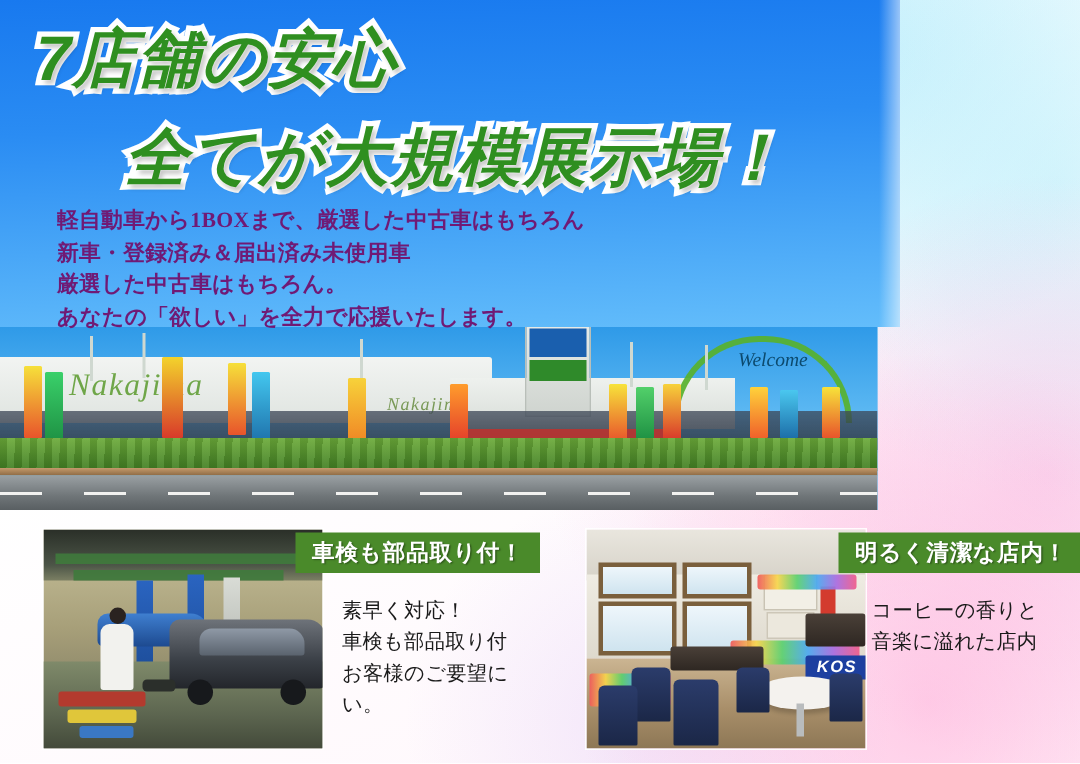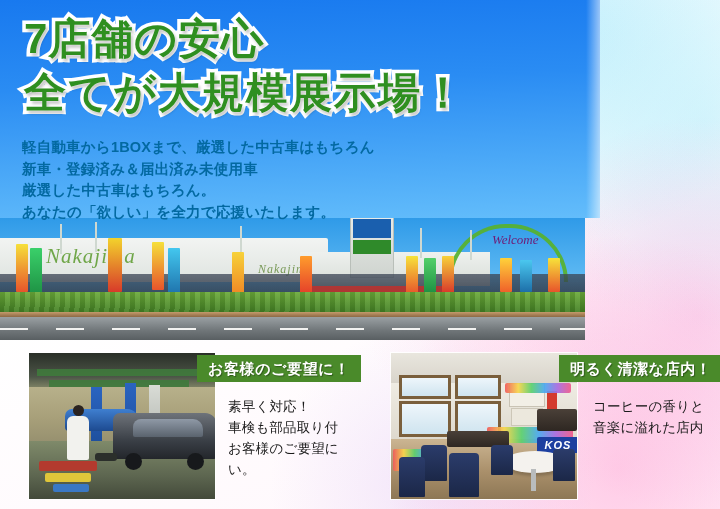--- a/index.html
+++ b/index.html
@@ -61,38 +61,41 @@
     line-height: 50px;
     font-weight: 700;
     letter-spacing: 1px;
     color: #2f8f20;
     -webkit-text-stroke: 7px #ffffff;
     paint-order: stroke fill;
     text-shadow:
       0 0 1px #ffffff,
       2px 3px 3px rgba(0,0,0,0.22);
     white-space: nowrap;
+    font-style: italic;
   }
   .headline-line.line2 {
-    margin-top: 4px;
+    margin-top: 16px;
     letter-spacing: 2px;
+    text-align: center;
   }
 
   
   .lead-copy {
     position: absolute;
-    left: 22px;
+    left: 38px;
     top: 138px;
     z-index: 6;
-    color: #0369a1;
+    color: #701a75;
     font-size: 14.5px;
     line-height: 19.5px;
     font-weight: 600;
     letter-spacing: 0.2px;
     white-space: nowrap;
+    font-family: Liberation Serif, serif;
   }
   .lead-copy div { margin-bottom: 2px; }
 
   
   .hero-photo {
     position: absolute;
     left: 0;
     top: 218px;
     width: 585px;
     height: 122px;
@@ -140,21 +143,21 @@
     border-radius: 60px 60px 0 0;
     box-sizing: border-box;
     opacity: 0.92;
   }
   .hp-welcome {
     position: absolute;
     left: 492px; top: 14px;
     font-family: "Liberation Serif", serif;
     font-style: italic;
     font-size: 13px;
-    color: #701a75;
+    color: #0c4a6e;
   }
   .hp-pylon {
     position: absolute;
     left: 350px; top: -2px;
     width: 44px; height: 62px;
     background: linear-gradient(180deg, #e8ebe8 0%, #cfd4cf 100%);
     border: 1px solid #b9bfb9;
     box-sizing: border-box;
   }
   .hp-pylon .pl-top {
@@ -253,21 +256,21 @@
     letter-spacing: 0.2px;
     white-space: nowrap;
   }
 
   #feature-left { left: 28px; width: 320px; }
   #feature-left .feature-badge { left: 169px; }
   #feature-left .feature-text  { left: 200px; }
 
   #feature-right { left: 390px; width: 320px; }
   #feature-right .feature-badge { left: 169px; }
-  #feature-right .feature-text  { left: 203px; }
+  #feature-right .feature-text  { left: 191px; }
 
   
   .garage-wall {
     position: absolute; inset: 0;
     background: linear-gradient(180deg, #c9c39d 0%, #a79f79 45%, #6f6d58 100%);
   }
   .garage-ceiling {
     position: absolute; left: 0; top: 0; width: 100%; height: 34px;
     background: linear-gradient(180deg, #2a2f28 0%, #4c5547 70%, #7b7f63 100%);
   }
@@ -444,21 +447,21 @@
 
       <div class="garage-head" style="left:44px; top:52px;"></div>
       <div class="garage-person" style="left:38px; top:63px; width:22px; height:44px;"></div>
 
       <div style="position:absolute; left:10px; top:108px; width:58px; height:10px; background:#b33a2e; border-radius:2px;"></div>
       <div style="position:absolute; left:16px; top:120px; width:46px; height:9px;  background:#e0c63a; border-radius:2px;"></div>
       <div style="position:absolute; left:24px; top:131px; width:36px; height:8px;  background:#3a78c4; border-radius:2px;"></div>
       <div style="position:absolute; left:66px; top:100px; width:22px; height:8px;  background:#2b2f2b; border-radius:3px;"></div>
     </div>
 
-    <div class="feature-badge">お客様のご要望に！</div>
+    <div class="feature-badge">車検も部品取り付！</div>
 
     <div class="feature-text">
       <div>素早く対応！</div>
       <div>車検も部品取り付</div>
       <div>お客様のご要望に</div>
       <div>い。</div>
     </div>
   </div>
 
   <div class="feature" id="feature-right">

